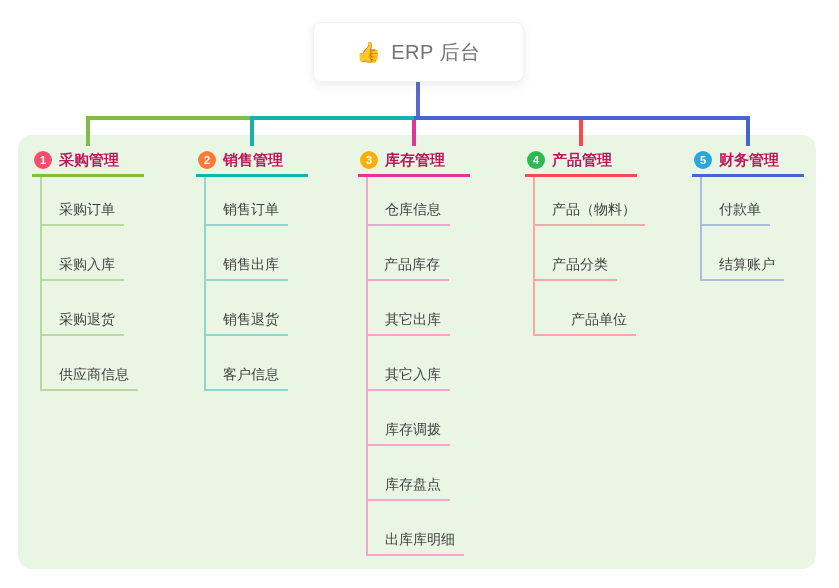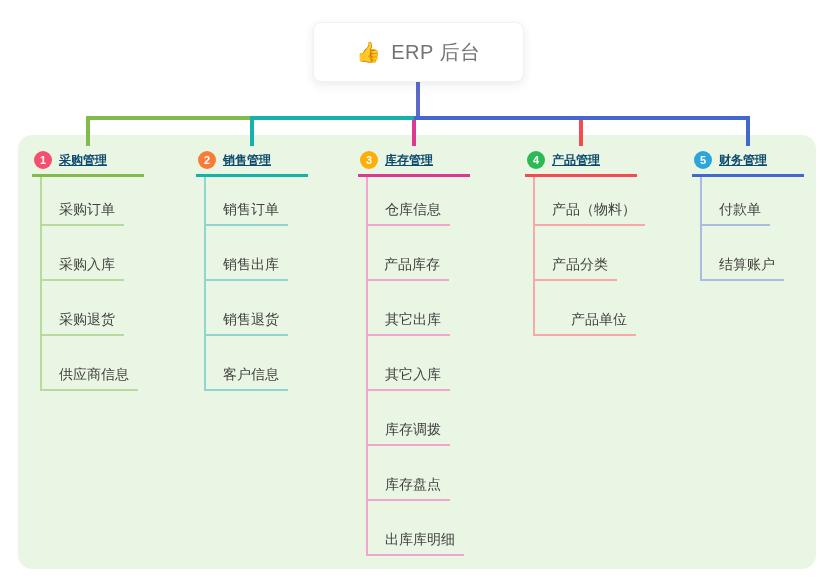--- a/index.html
+++ b/index.html
@@ -68,25 +68,24 @@
     border-radius: 50%;
     color: #ffffff;
     font-size: 11px;
     font-weight: bold;
     display: flex;
     align-items: center;
     justify-content: center;
     flex: none;
   }
   .branch-title {
-    font-size: 12px;
+    font-size: 15px;
     font-weight: 600;
-    color: #0c4a6e;
+    color: #be185d;
     white-space: nowrap;
-    text-decoration: underline;
   }
   .children {
     margin-left: 8px;
     border-left: 2px solid #ccc;
     display: flex;
     flex-direction: column;
     align-items: flex-start;
   }
   .child {
     height: 55px;

